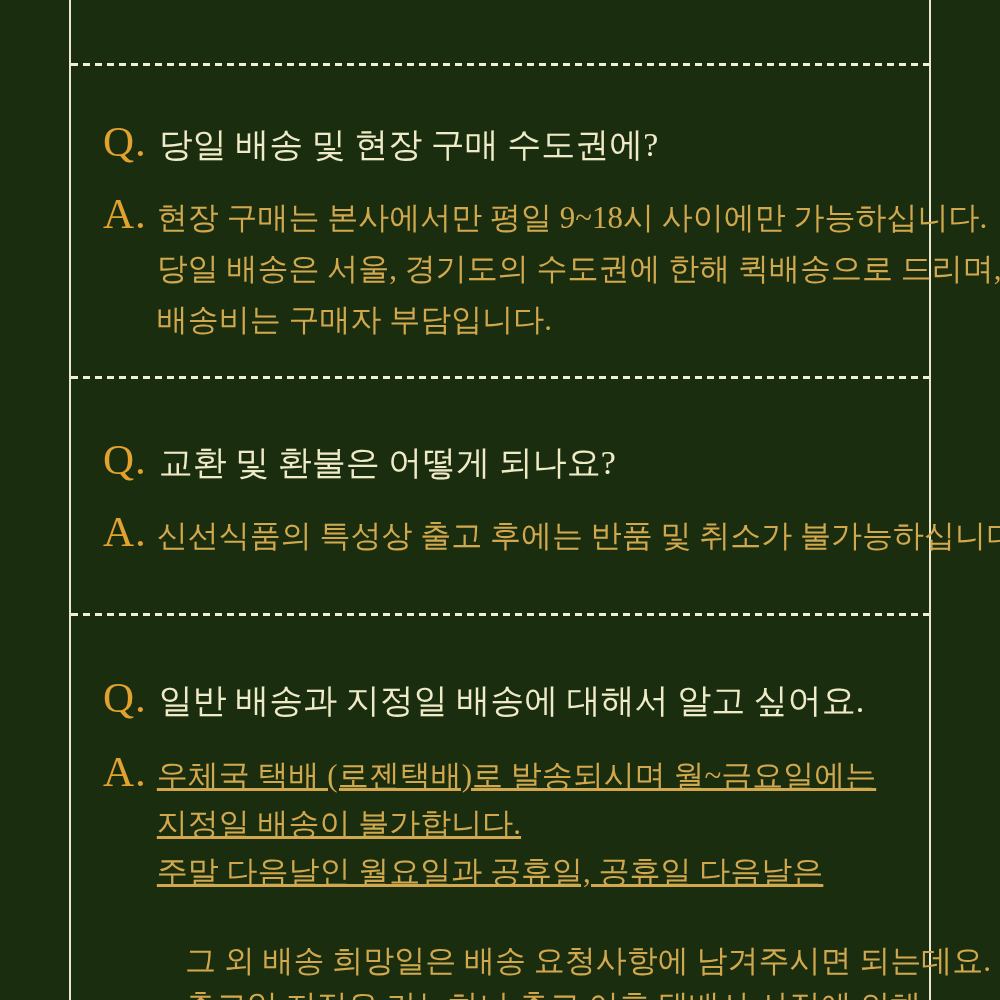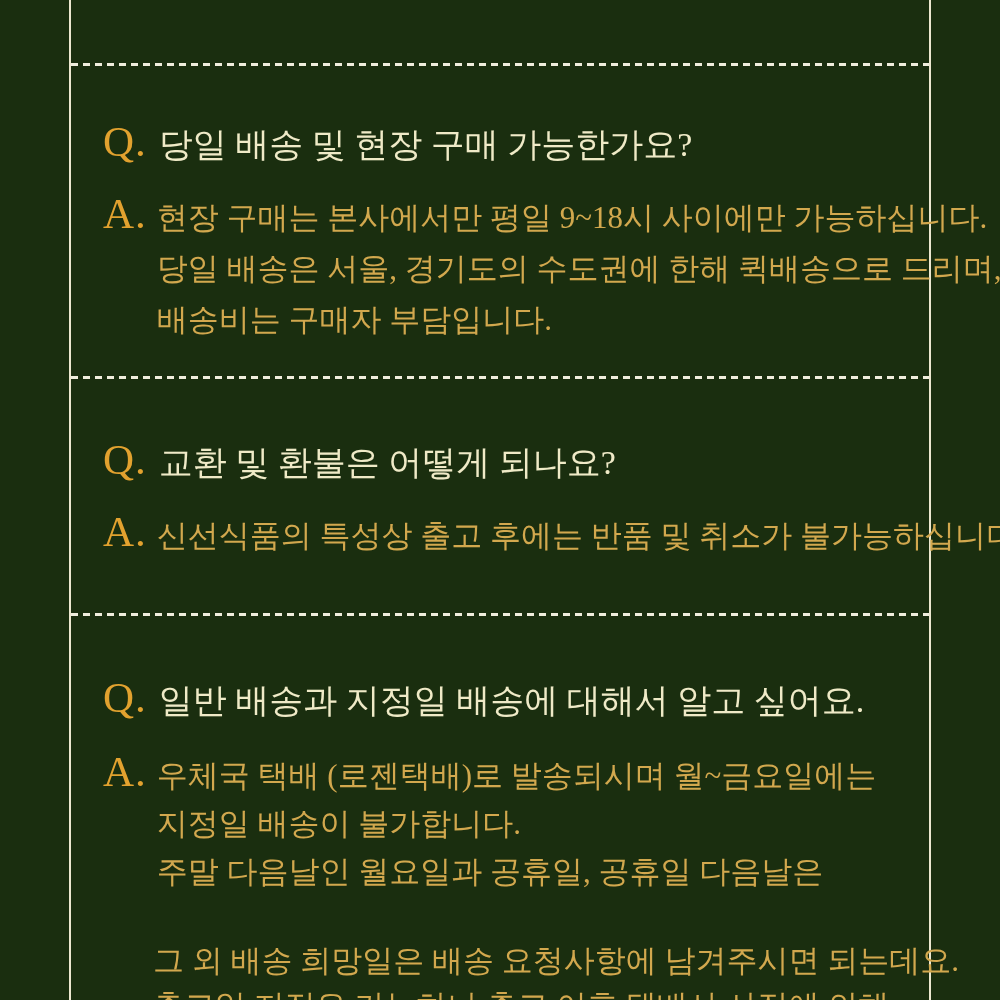--- a/index.html
+++ b/index.html
@@ -53,29 +53,29 @@
     font-size: 34px;
     line-height: 1.2;
     color: #efeac7;
   }
   .a-lines {
     margin-left: 10px;
     color: #d2a84e;
     font-size: 31px;
   }
   .a-lines .a-line { line-height: 51px; }
-  .item3 .a-lines .a-line { line-height: 48px; }
+  .item3 .a-lines .a-line { line-height: 48px; text-decoration: underline; }
   .para2 {
     position: absolute;
     left: 153px;
     color: #d2a84e;
     font-size: 31px;
     white-space: nowrap;
   }
-  .para2 .a-line { line-height: 45px; }
+  .para2 .a-line { line-height: 45px; margin-left: 32px; }
 
   .q1 { top: 120px; }
   .a1 { top: 192px; }
   .q2 { top: 438px; }
   .a2 { top: 510px; }
   .q3 { top: 676px; }
   .a3 { top: 750px; }
   .p3 { top: 938px; }
 </style>
 </head>
@@ -83,21 +83,21 @@
 
 <div class="edge-line edge-left"></div>
 <div class="edge-line edge-right"></div>
 
 <div class="sep sep-1"></div>
 <div class="sep sep-2"></div>
 <div class="sep sep-3"></div>
 
 <div class="row q1">
   <span class="marker">Q.</span>
-  <span class="q-text">당일 배송 및 현장 구매 가능한가요?</span>
+  <span class="q-text">당일 배송 및 현장 구매 수도권에?</span>
 </div>
 <div class="row a1">
   <span class="marker">A.</span>
   <div class="a-lines">
     <div class="a-line">현장 구매는 본사에서만 평일 9~18시 사이에만 가능하십니다.</div>
     <div class="a-line">당일 배송은 서울, 경기도의 수도권에 한해 퀵배송으로 드리며,</div>
     <div class="a-line">배송비는 구매자 부담입니다.</div>
   </div>
 </div>
 

